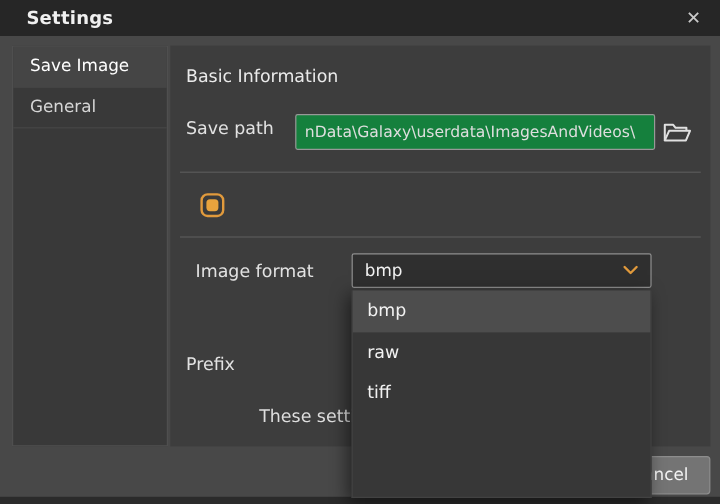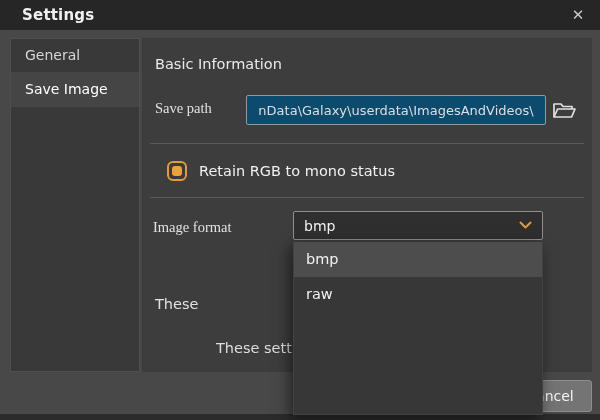--- a/index.html
+++ b/index.html
@@ -35,29 +35,29 @@
   .side-item.selected { background: #454545; color: #ffffff; }
 
   
   .panel {
     position: absolute; left: 142px; top: 38px; width: 450px; height: 334px;
     background: #3d3d3d;
   }
   .section-title { position: absolute; left: 13px; top: 18px; font-size: 14.5px; color: #eaeaea; }
 
   .lbl { position: absolute; font-size: 14.5px; color: #e2e2e2; white-space: nowrap; }
-  .lbl-savepath { left: 13px; top: 62px; font-family: Liberation Serif, serif; }
-  .lbl-imageformat { left: 11px; top: 181px; font-family: Liberation Serif, serif; }
+  .lbl-savepath { left: 13px; top: 62px; }
+  .lbl-imageformat { left: 21px; top: 181px; }
   .lbl-filename { left: 13px; top: 221px; }
   .lbl-prefix { left: 13px; top: 258px; }
 
   .path-input {
     position: absolute; left: 104px; top: 57px; width: 300px; height: 30px;
-    background: #0c4a6e; border: 1px solid #989898; border-radius: 2px;
-    color: #dedede; font-size: 13px; padding: 0 7px; text-align: center;
+    background: #15803d; border: 1px solid #989898; border-radius: 2px;
+    color: #dedede; font-size: 13px; padding: 0 7px; text-align: left;
     font-family: "DejaVu Sans", "Liberation Sans", sans-serif;
     white-space: nowrap; overflow: hidden;
   }
   .folder-btn { position: absolute; left: 409px; top: 60px; width: 26px; height: 24px; }
 
   .divider { position: absolute; left: 8px; width: 434px; height: 1px; background: #5a5a5a; }
   .divider-1 { top: 105px; }
   .divider-2 { top: 159px; }
 
   
@@ -108,22 +108,22 @@
 <div class="window">
 
   <div class="titlebar">
     <span class="title">Settings</span>
     <span class="close-btn">
         <span>✕</span>
       </span>
   </div>
 
   <div class="sidebar">
+    <div class="side-item selected">Save Image</div>
     <div class="side-item">General</div>
-    <div class="side-item selected">Save Image</div>
   </div>
 
   <div class="panel">
 
     <div class="section-title">Basic Information</div>
 
     <div class="lbl lbl-savepath">Save path</div>
     <input class="path-input" type="text" value="nData\Galaxy\userdata\ImagesAndVideos\" style="">
     <span class="folder-btn">
       <span>
@@ -132,42 +132,42 @@
           <path d="M3 19 l3.6-8 H24 l-3.4 8 Z" fill="none" stroke="#e0e0e0" stroke-width="1.7" stroke-linejoin="round"></path>
         </svg>
       </span>
     </span>
 
     <div class="divider divider-1"></div>
 
     <span class="checkbox">
       <span class="mark"></span>
     </span>
-    <div class="chk-label">Retain RGB to mono status</div>
 
     <div class="divider divider-2"></div>
 
     <div class="lbl lbl-imageformat">Image format</div>
     <div class="combo">
       <span>bmp</span>
       <span class="chev">
         <svg width="13" height="9" viewBox="0 0 13 9">
           <path d="M1.5 1.5 L6.5 6.5 L11.5 1.5" fill="none" stroke="#e19a3c" stroke-width="2" stroke-linecap="round" stroke-linejoin="round"></path>
         </svg>
       </span>
     </div>
 
-    <div class="lbl lbl-prefix">These</div>
+    <div class="lbl lbl-prefix">Prefix</div>
 
     <div class="note-frag note-left">These setti</div>
     <div class="note-frag note-right">age</div>
   </div>
 
   <div class="cancel-btn">Cancel</div>
 
   <div class="bottom-edge"></div>
 
   <div class="dropdown">
     <div class="dd-item dd-selected">bmp</div>
     <div class="dd-item">raw</div>
+    <div class="dd-item">tiff</div>
   </div>
 
 </div>
 
 </body></html>

